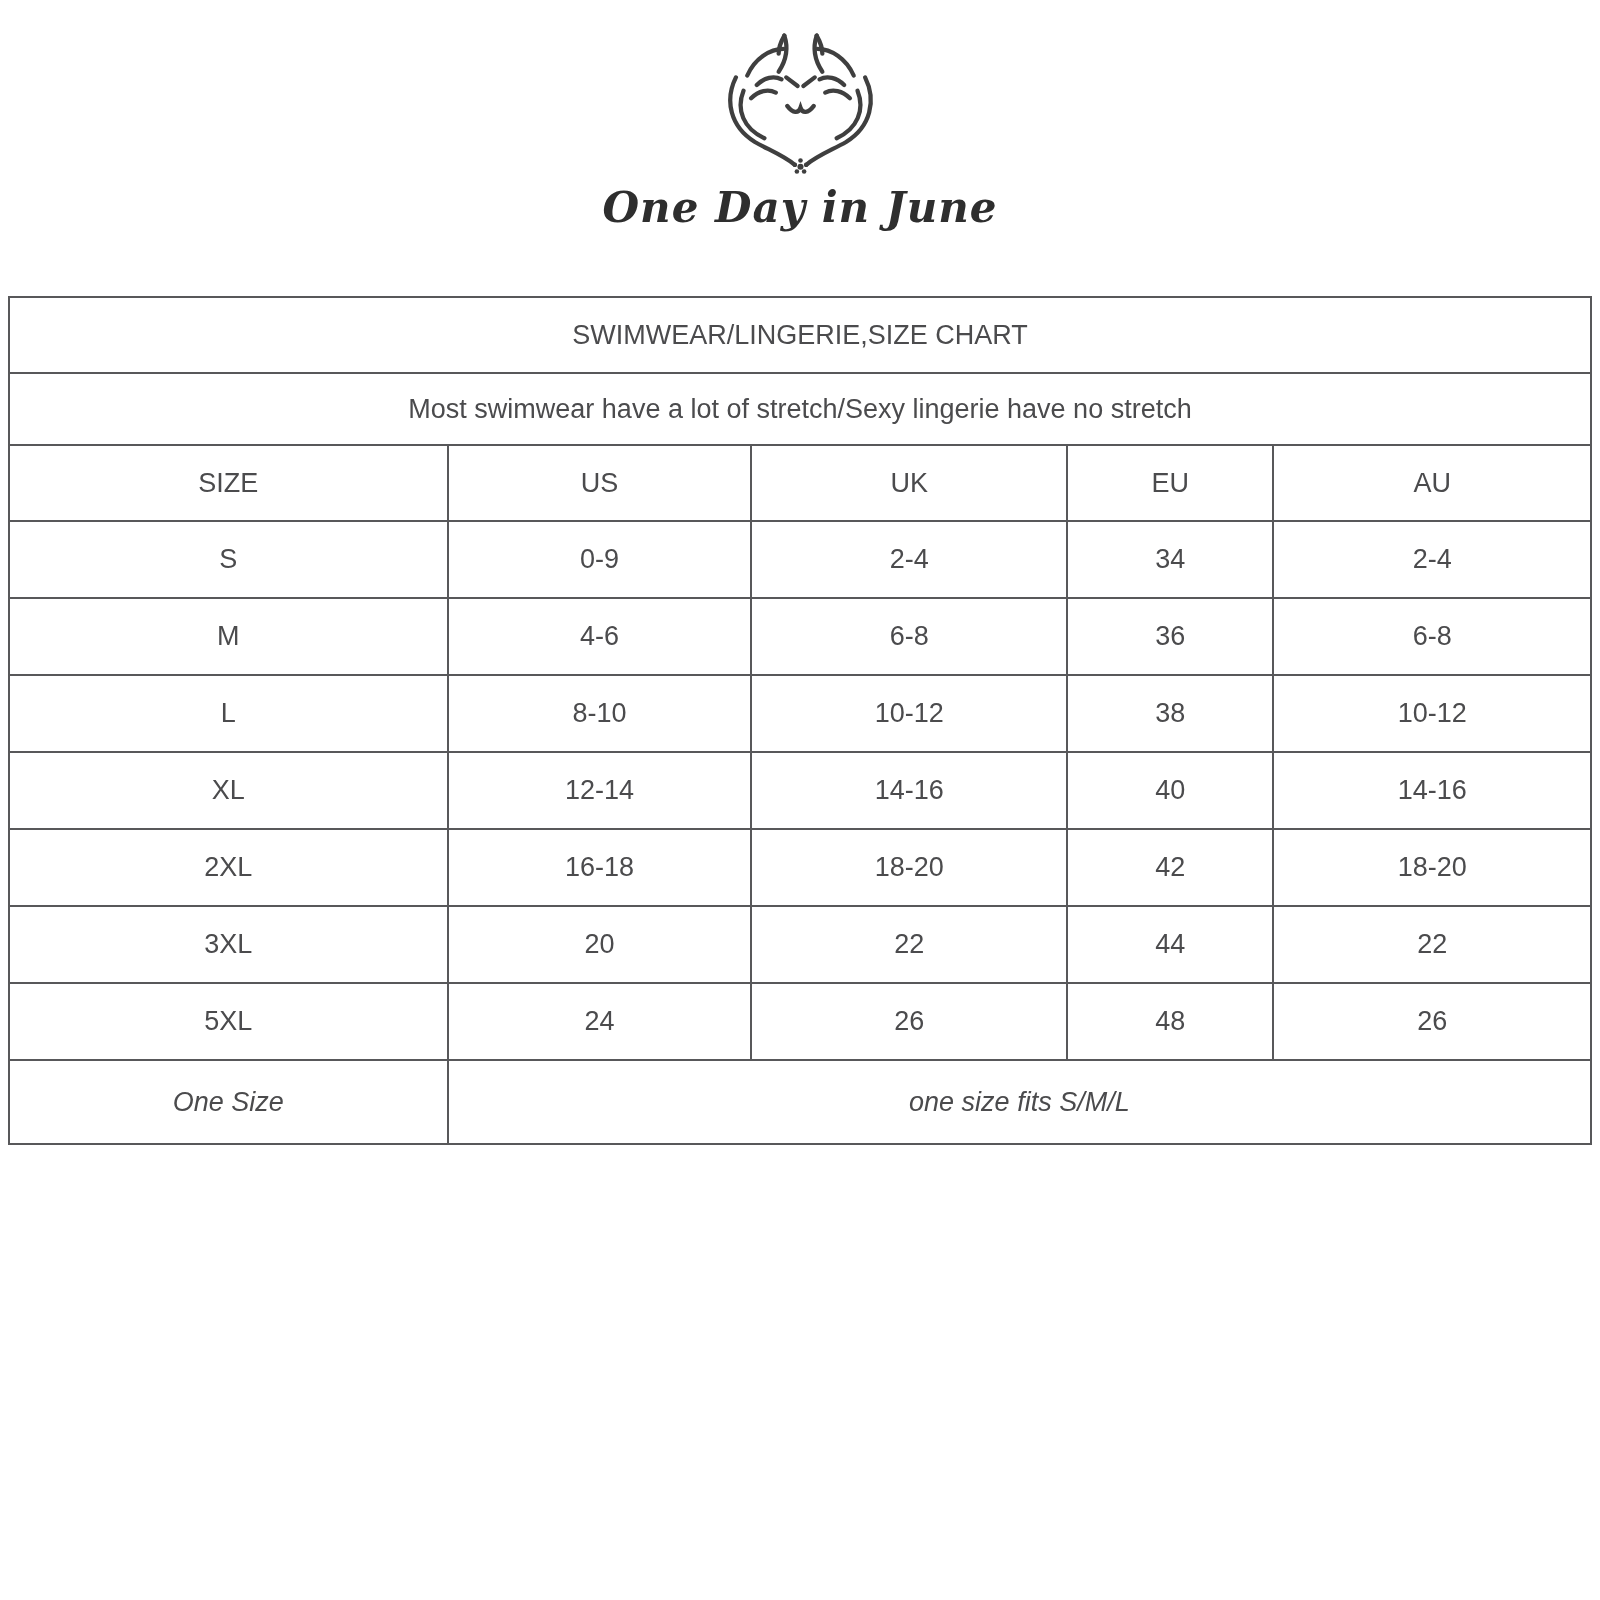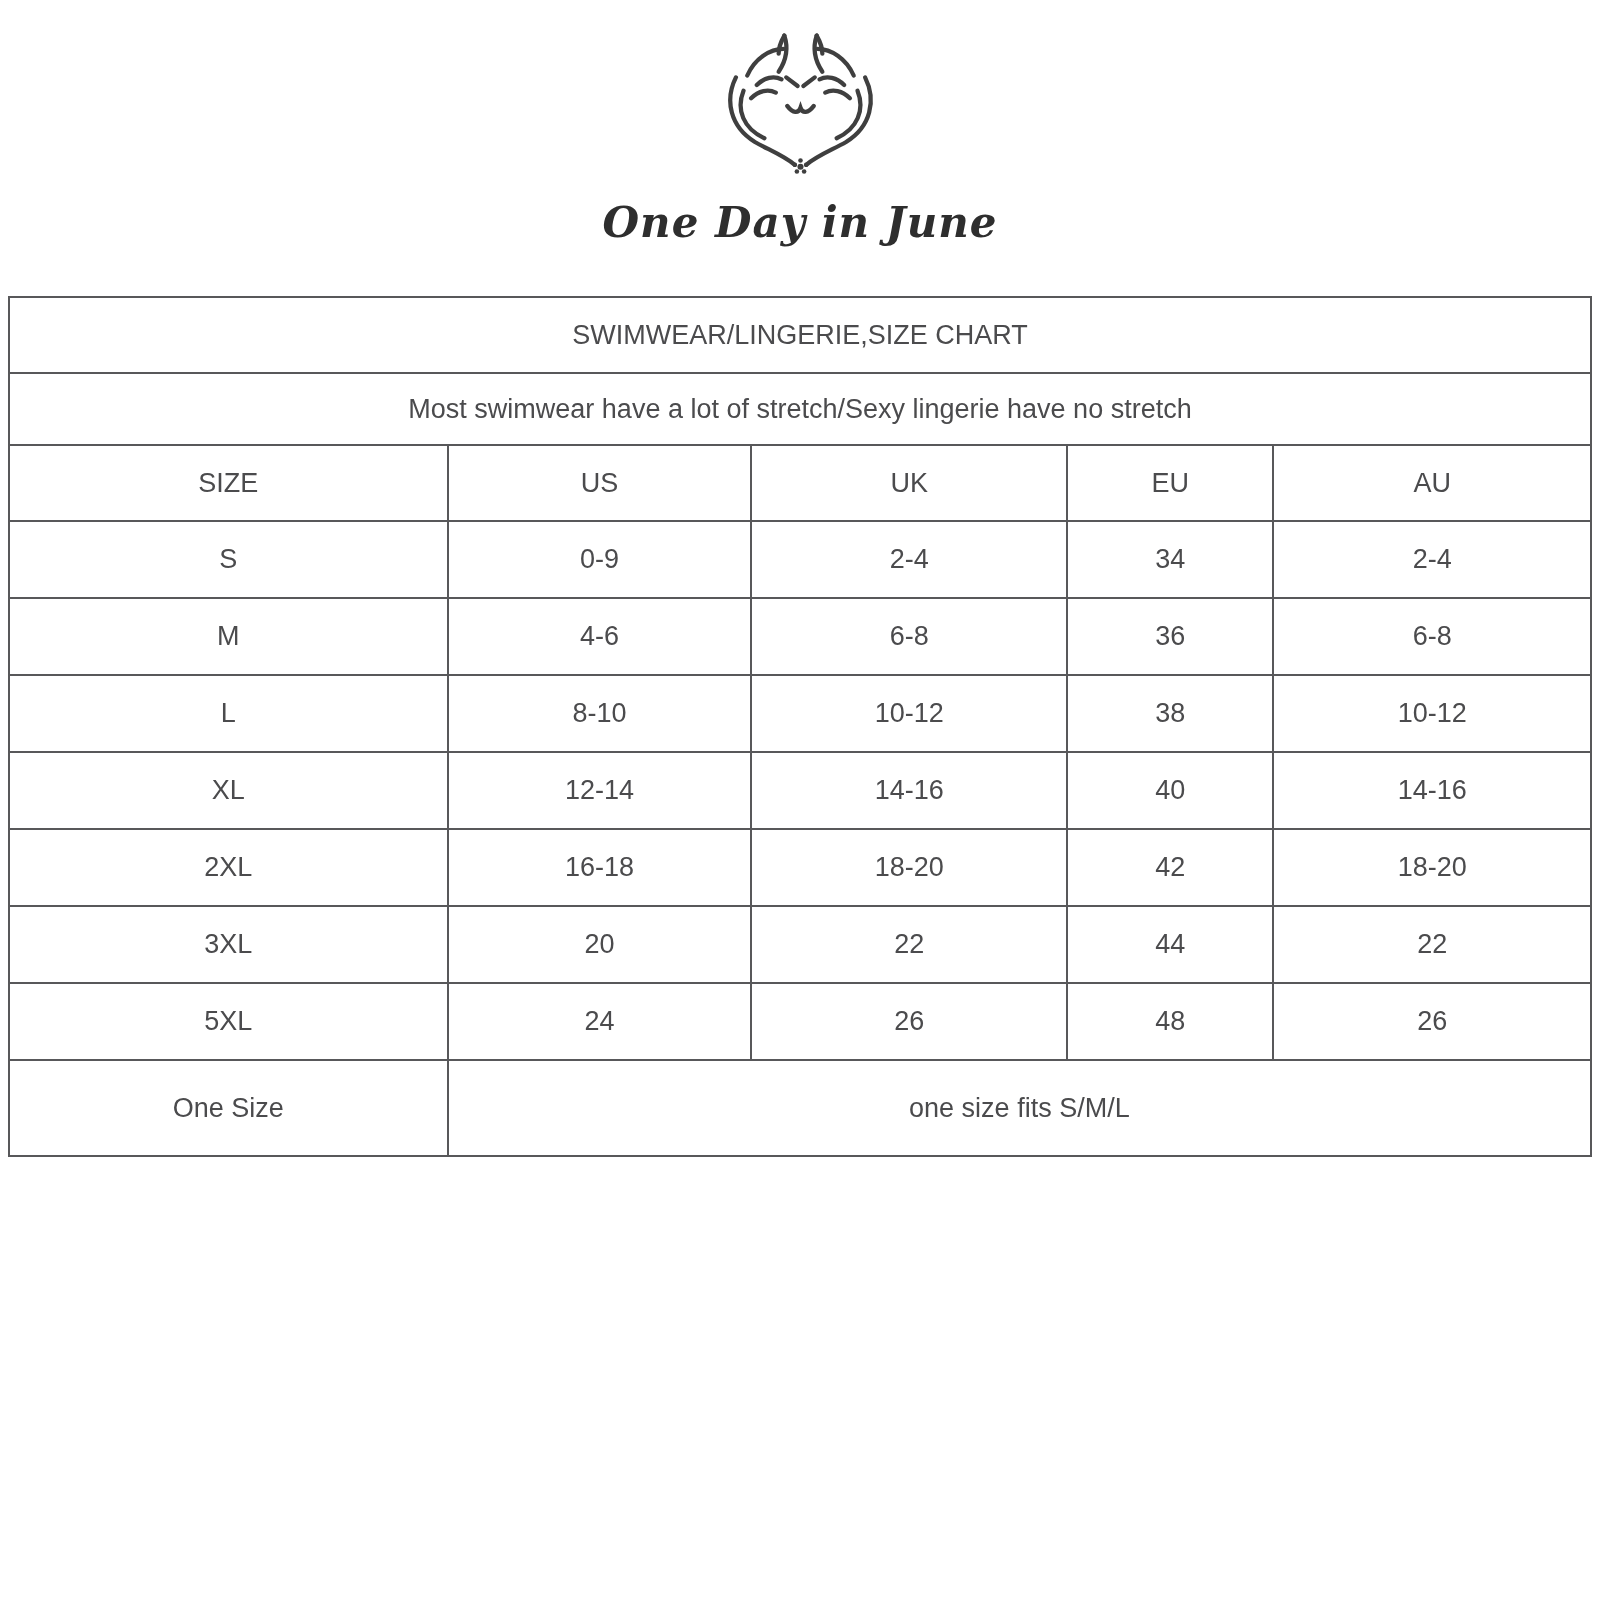--- a/index.html
+++ b/index.html
@@ -12,21 +12,21 @@
   .page { position: relative; width: 1600px; height: 1600px; overflow: hidden; }
 
   
   .logo {
     position: absolute; top: 28px; left: 0; right: 0;
     text-align: center;
   }
   .logo-mark { display: block; margin: 0 auto; }
   .brand-name {
     display: block;
-    margin-top: 18px;
+    margin-top: 3px;
     font-family: "DejaVu Serif", serif;
     font-style: italic;
     font-weight: bold;
     font-size: 42px;
     letter-spacing: 1px;
     color: #2e2e2e;
   }
 
   
   table.size-chart {
@@ -42,21 +42,21 @@
     border: 2px solid #58585a;
     text-align: center;
     vertical-align: middle;
     font-weight: normal;
     padding: 16px;
   }
   tr.title-row td    { height: 76px; }
   tr.note-row td     { height: 72px; border-radius: 24px; }
   tr.header-row th   { height: 76px; }
   tbody tr td        { height: 77px; }
-  tr.one-size-row td { height: 96px; }
+  tr.one-size-row td { height: 84px; font-style: italic; }
 </style>
 </head>
 <body>
 
 <div class="page">
 
   <div class="logo">
     <svg class="logo-mark" width="225" height="152" viewBox="0 0 220 160" fill="none" stroke="#3f3f3f" stroke-width="4.5" stroke-linecap="round">
 
       <path d="M93,8 C97,20 95,34 87,46"></path>

